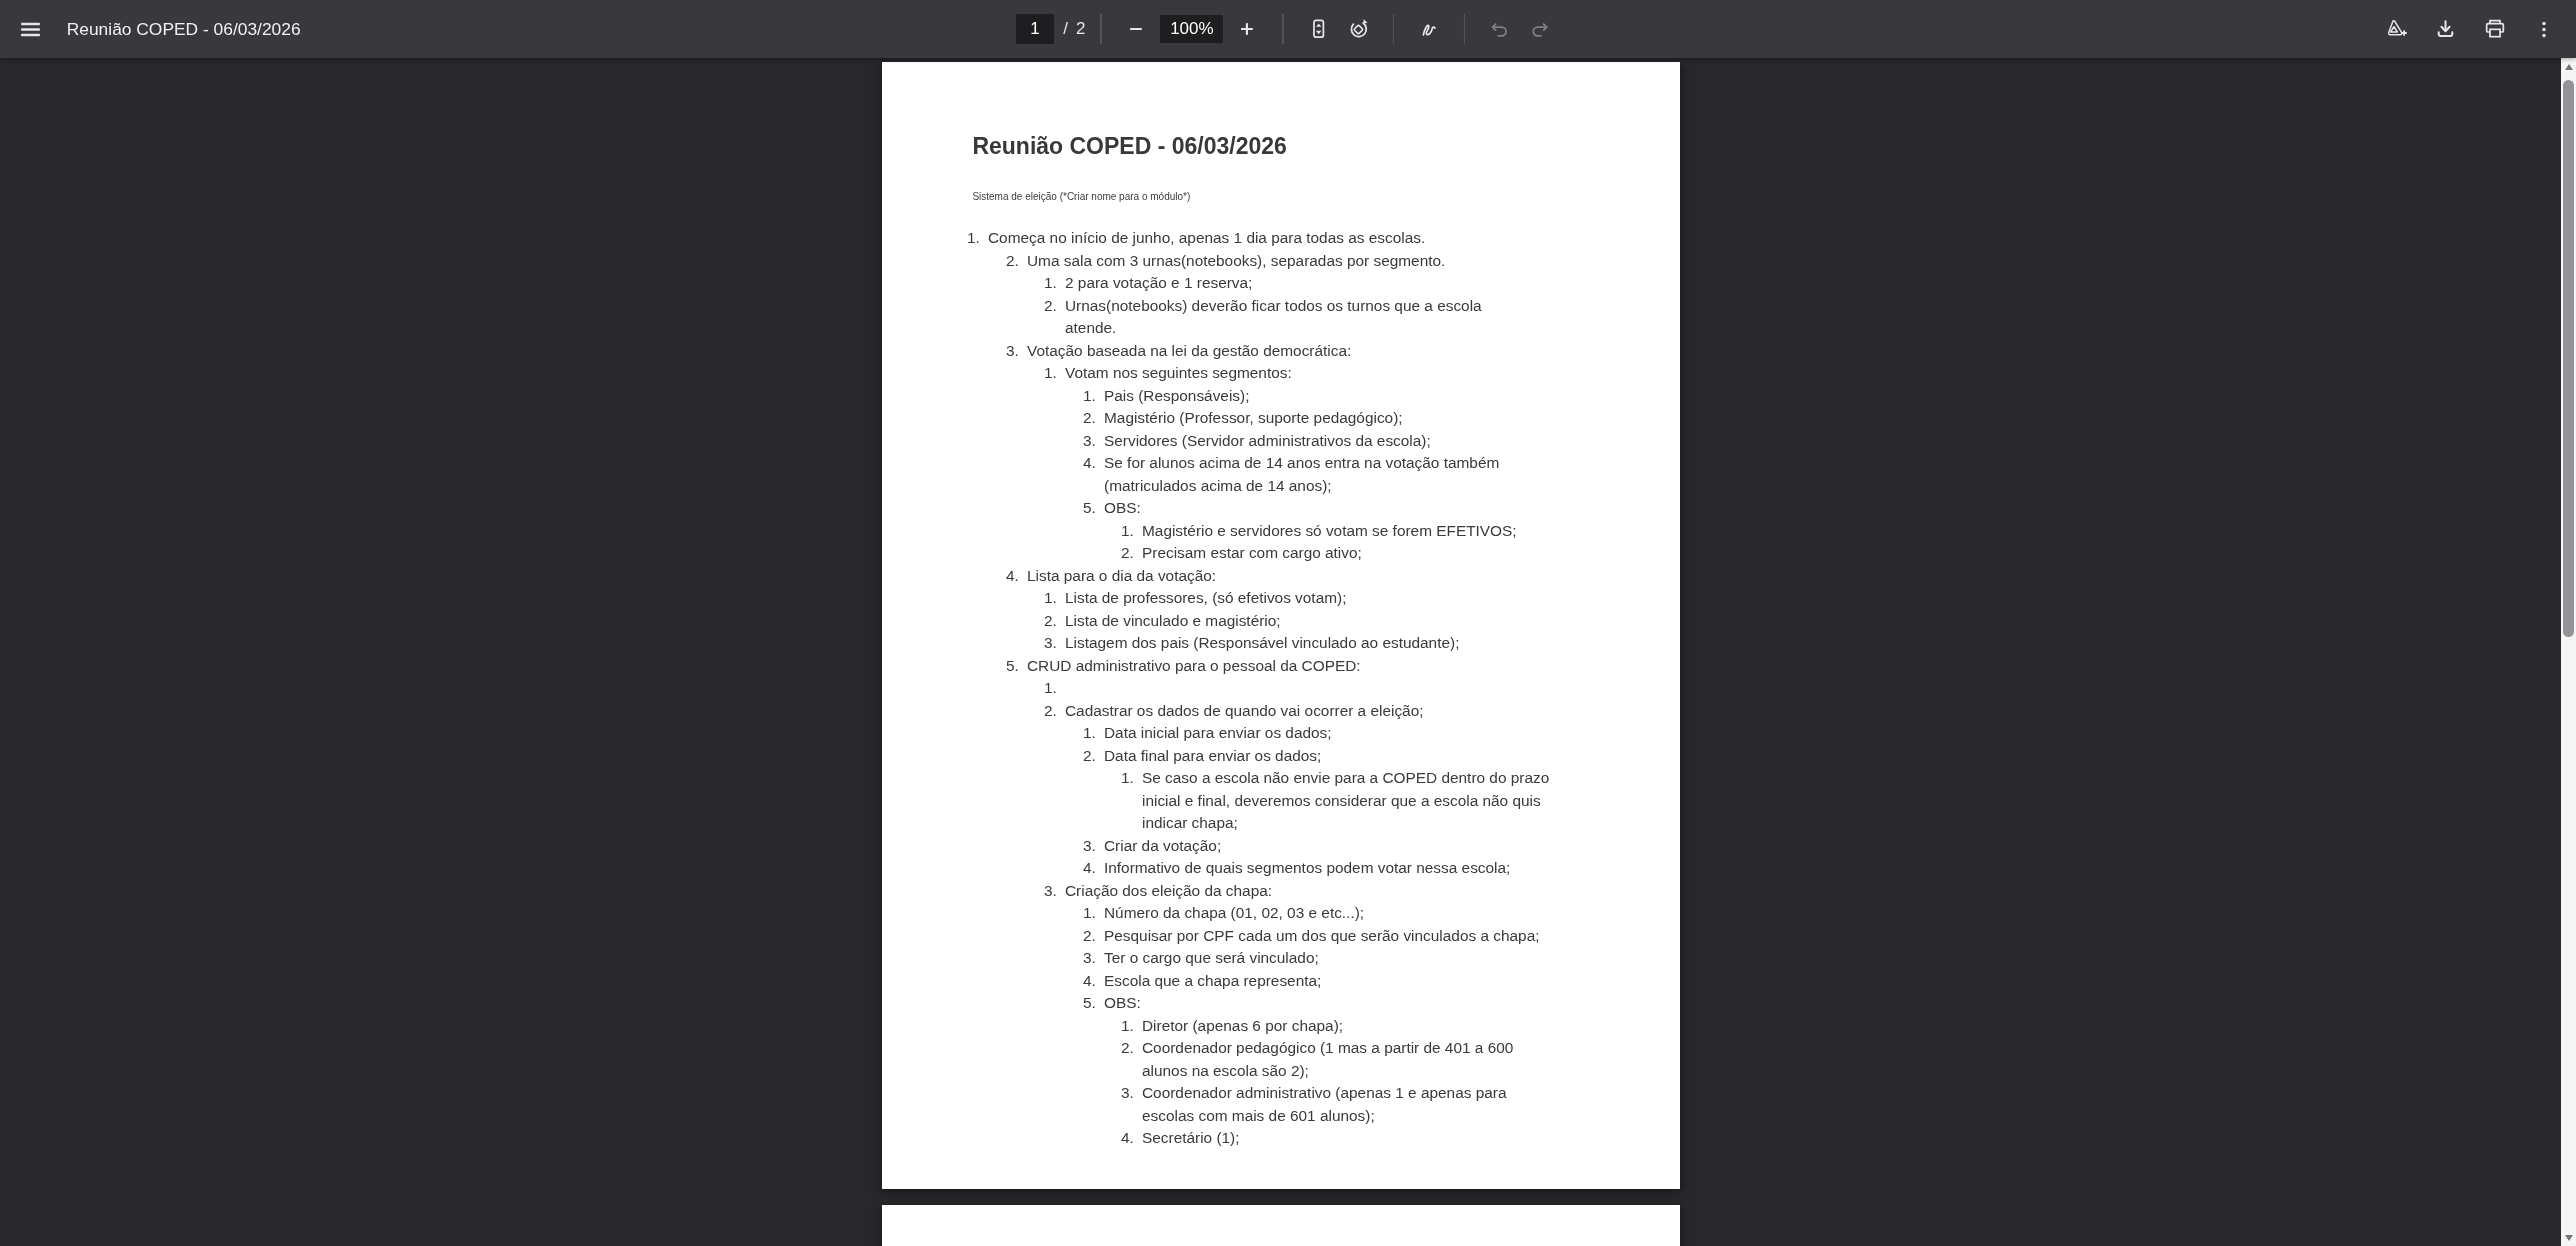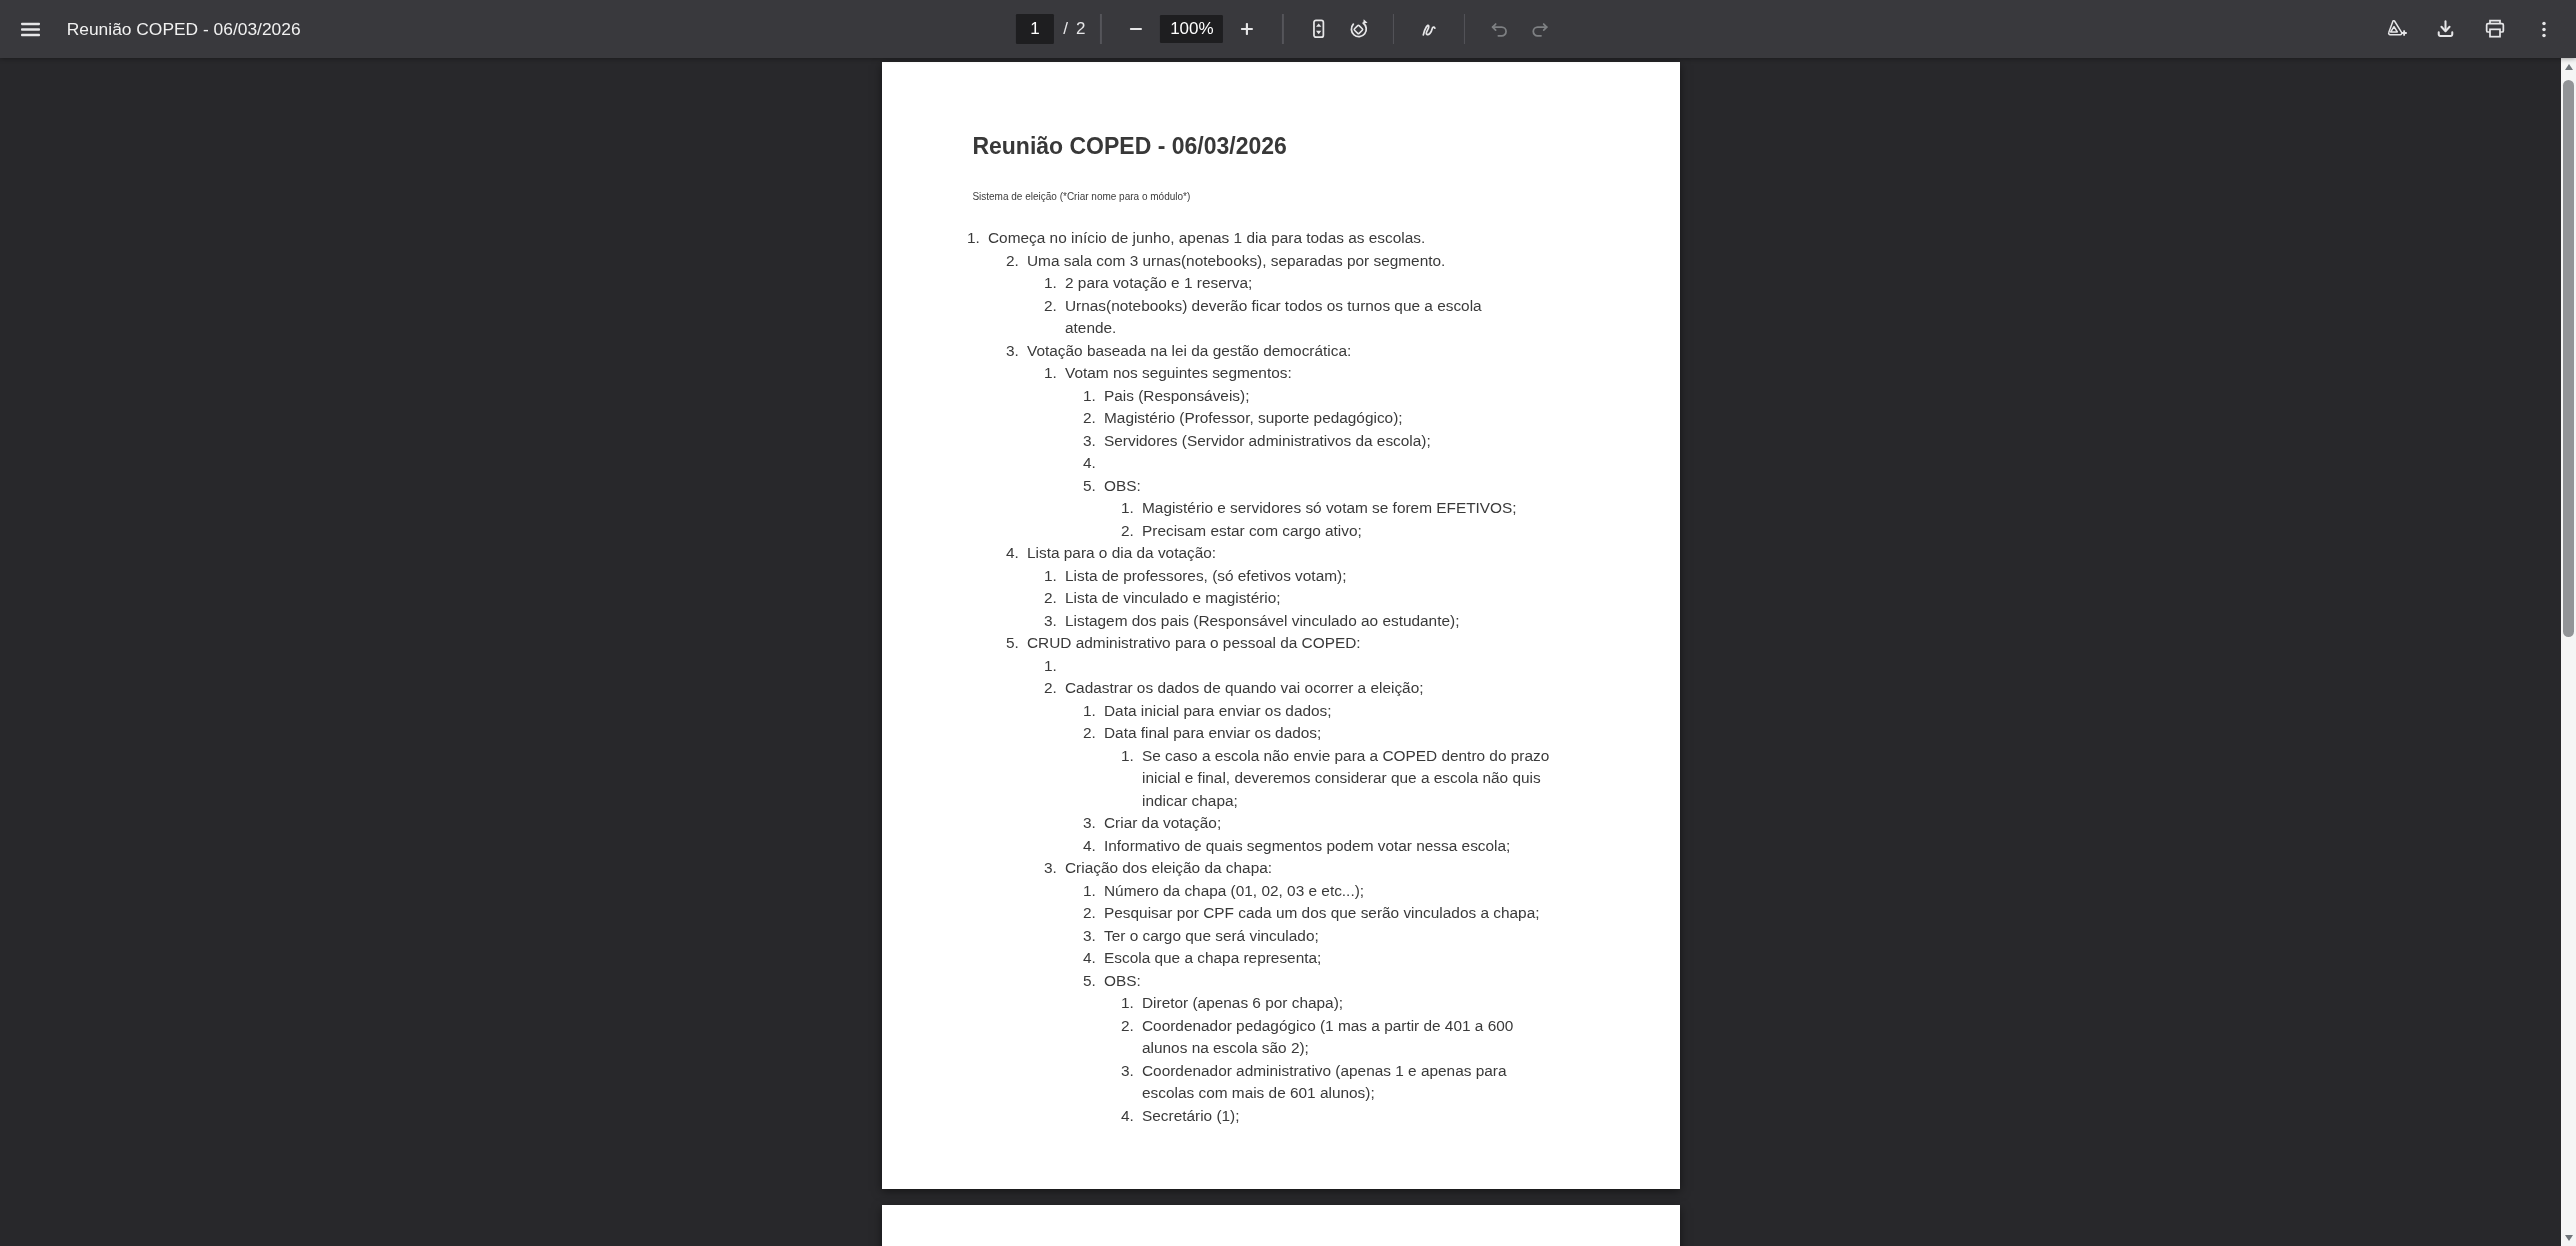--- a/index.html
+++ b/index.html
@@ -206,20 +206,21 @@
         <div class="li" style="padding-left: 116px;">
           <span class="num">2.</span>
           <span class="txt">Magistério (Professor, suporte pedagógico);</span>
         </div>
         <div class="li" style="padding-left: 116px;">
           <span class="num">3.</span>
           <span class="txt">Servidores (Servidor administrativos da escola);</span>
         </div>
         <div class="li" style="padding-left: 116px;">
           <span class="num">4.</span>
+          <span class="txt">Se for alunos acima de 14 anos entra na votação também<br>(matriculados acima de 14 anos);</span>
         </div>
         <div class="li" style="padding-left: 116px;">
           <span class="num">5.</span>
           <span class="txt">OBS:</span>
         </div>
         <div class="li" style="padding-left: 154px;">
           <span class="num">1.</span>
           <span class="txt">Magistério e servidores só votam se forem EFETIVOS;</span>
         </div>
         <div class="li" style="padding-left: 154px;">

